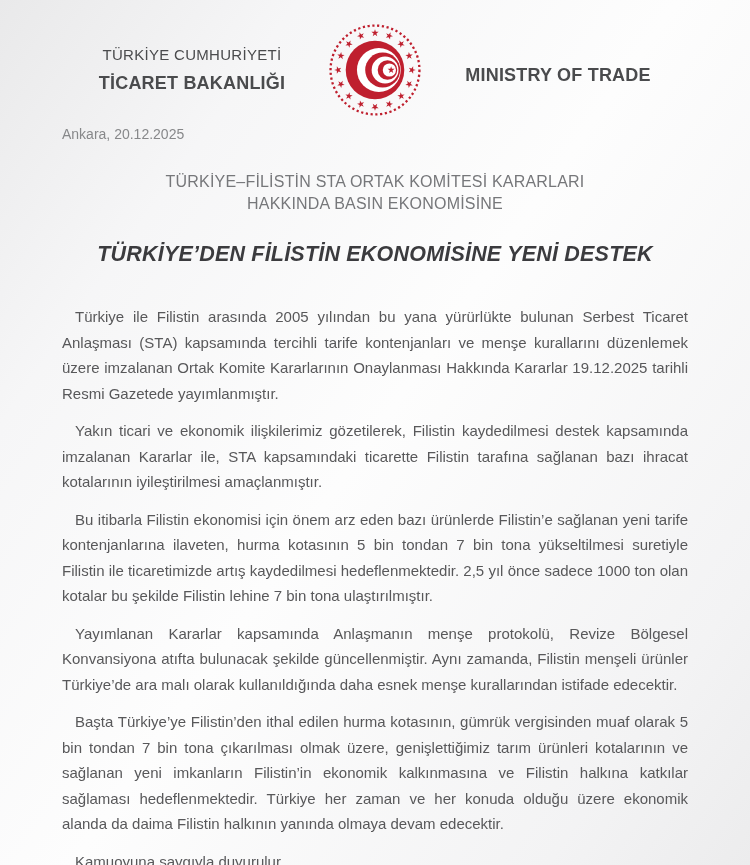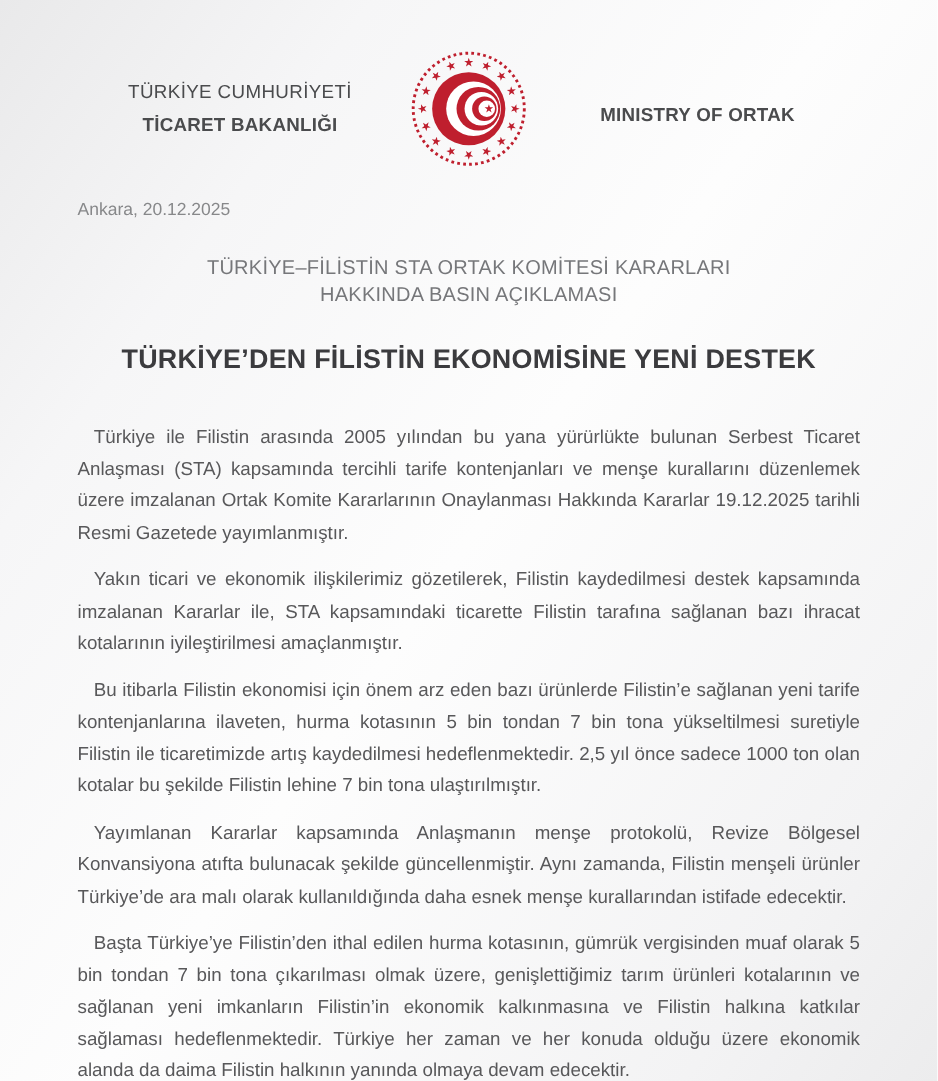--- a/index.html
+++ b/index.html
@@ -2,54 +2,55 @@
 <html lang="tr"><head>
 <meta charset="utf-8">
 <style>
   * { margin: 0; padding: 0; box-sizing: border-box; }
   html, body { width: 750px; }
   body { font-family: "Liberation Sans", "DejaVu Sans", sans-serif; }
 
   .page {
     width: 750px; height: 865px;
     background: linear-gradient(125deg, #e9e9ea 0%, #f6f6f7 22%, #fdfdfd 50%, #f3f3f4 85%, #ececed 100%);
-    padding: 17px 62px;
+    padding: 0 62px;
     display: flex; flex-direction: column;
     overflow: hidden;
   }
 
   
   .header {
     margin-top: 22px;
     display: flex; align-items: center; justify-content: center;
     gap: 26px;
   }
   .org-block { width: 218px; text-align: center; color: #4a4b4d; }
   .org-line1 { font-size: 15px; letter-spacing: .3px; font-weight: 400; }
-  .org-line2 { font-size: 15px; font-weight: 700; letter-spacing: .2px; margin-top: 10px; }
+  .org-line2 { font-size: 18px; font-weight: 700; letter-spacing: .2px; margin-top: 10px; }
   .logo { width: 96px; height: 96px; flex: 0 0 auto; }
 
-  .dateline { margin-top: 24px; font-size: 14px; color: #87888a; }
+  .dateline { margin-top: 8px; font-size: 14px; color: #87888a; }
 
   .rule {
     margin-top: 5px; height: 3px; width: 100%;
     background: linear-gradient(to right,
       #c9cacc 0 17.5%, #bf1f2e 17.5% 61.5%, #c9cacc 61.5% 100%);
   }
 
   
   .title {
     margin-top: 24px; text-align: center;
     font-size: 16px; line-height: 1.38; color: #76777a;
     letter-spacing: .2px; font-weight: 400;
   }
   .headline {
     margin-top: 27px; text-align: center;
     font-size: 21.5px; font-weight: 700; color: #3b3b3e;
     letter-spacing: .2px;
+    font-style: italic;
   }
   .headline-bar {
     width: 420px; height: 5px; margin: 15px auto 0;
     background: #bf1f2e;
   }
 
   
   .body-text { margin-top: 22px; }
   .body-text p {
     font-size: 15px; line-height: 1.7; color: #58585a;
@@ -95,30 +96,30 @@
       <circle r="30.5" fill="#bf1f2e"></circle>
       <circle cx="4" cy="0" r="22.8" fill="#ffffff"></circle>
       <circle cx="8" cy="0" r="18.2" fill="#bf1f2e"></circle>
       <circle cx="10.5" cy="0" r="14" fill="#ffffff"></circle>
       <circle cx="13" cy="0" r="10.2" fill="#bf1f2e"></circle>
       <circle cx="15" cy="0" r="6.9" fill="#ffffff"></circle>
       <use href="#star5" transform="translate(16.8,0) scale(0.95)" fill="#bf1f2e"></use>
     </svg>
 
     <div class="org-block">
-      <div class="org-line2">MINISTRY OF ORTAK</div>
+      <div class="org-line2">MINISTRY OF TRADE</div>
     </div>
   </div>
 
   <div class="dateline">Ankara, 20.12.2025</div>
   <div class="rule"></div>
 
   <div class="title">
     <div>TÜRKİYE–FİLİSTİN STA ORTAK KOMİTESİ KARARLARI</div>
-    <div>HAKKINDA BASIN AÇIKLAMASI</div>
+    <div>HAKKINDA BASIN EKONOMİSİNE</div>
   </div>
 
   <div class="headline">TÜRKİYE’DEN FİLİSTİN EKONOMİSİNE YENİ DESTEK</div>
   <div class="headline-bar"></div>
 
   <div class="body-text">
     <p>Türkiye ile Filistin arasında 2005 yılından bu yana yürürlükte bulunan Serbest Ticaret Anlaşması (STA) kapsamında tercihli tarife kontenjanları ve menşe kurallarını düzenlemek üzere imzalanan Ortak Komite Kararlarının Onaylanması Hakkında Kararlar 19.12.2025 tarihli Resmi Gazetede yayımlanmıştır.</p>
     <p>Yakın ticari ve ekonomik ilişkilerimiz gözetilerek, Filistin kaydedilmesi destek kapsamında imzalanan Kararlar ile, STA kapsamındaki ticarette Filistin tarafına sağlanan bazı ihracat kotalarının iyileştirilmesi amaçlanmıştır.</p>
     <p>Bu itibarla Filistin ekonomisi için önem arz eden bazı ürünlerde Filistin’e sağlanan yeni tarife kontenjanlarına ilaveten, hurma kotasının 5 bin tondan 7 bin tona yükseltilmesi suretiyle Filistin ile ticaretimizde artış kaydedilmesi hedeflenmektedir. 2,5 yıl önce sadece 1000 ton olan kotalar bu şekilde Filistin lehine 7 bin tona ulaştırılmıştır.</p>
     <p>Yayımlanan Kararlar kapsamında Anlaşmanın menşe protokolü, Revize Bölgesel Konvansiyona atıfta bulunacak şekilde güncellenmiştir. Aynı zamanda, Filistin menşeli ürünler Türkiye’de ara malı olarak kullanıldığında daha esnek menşe kurallarından istifade edecektir.</p>

